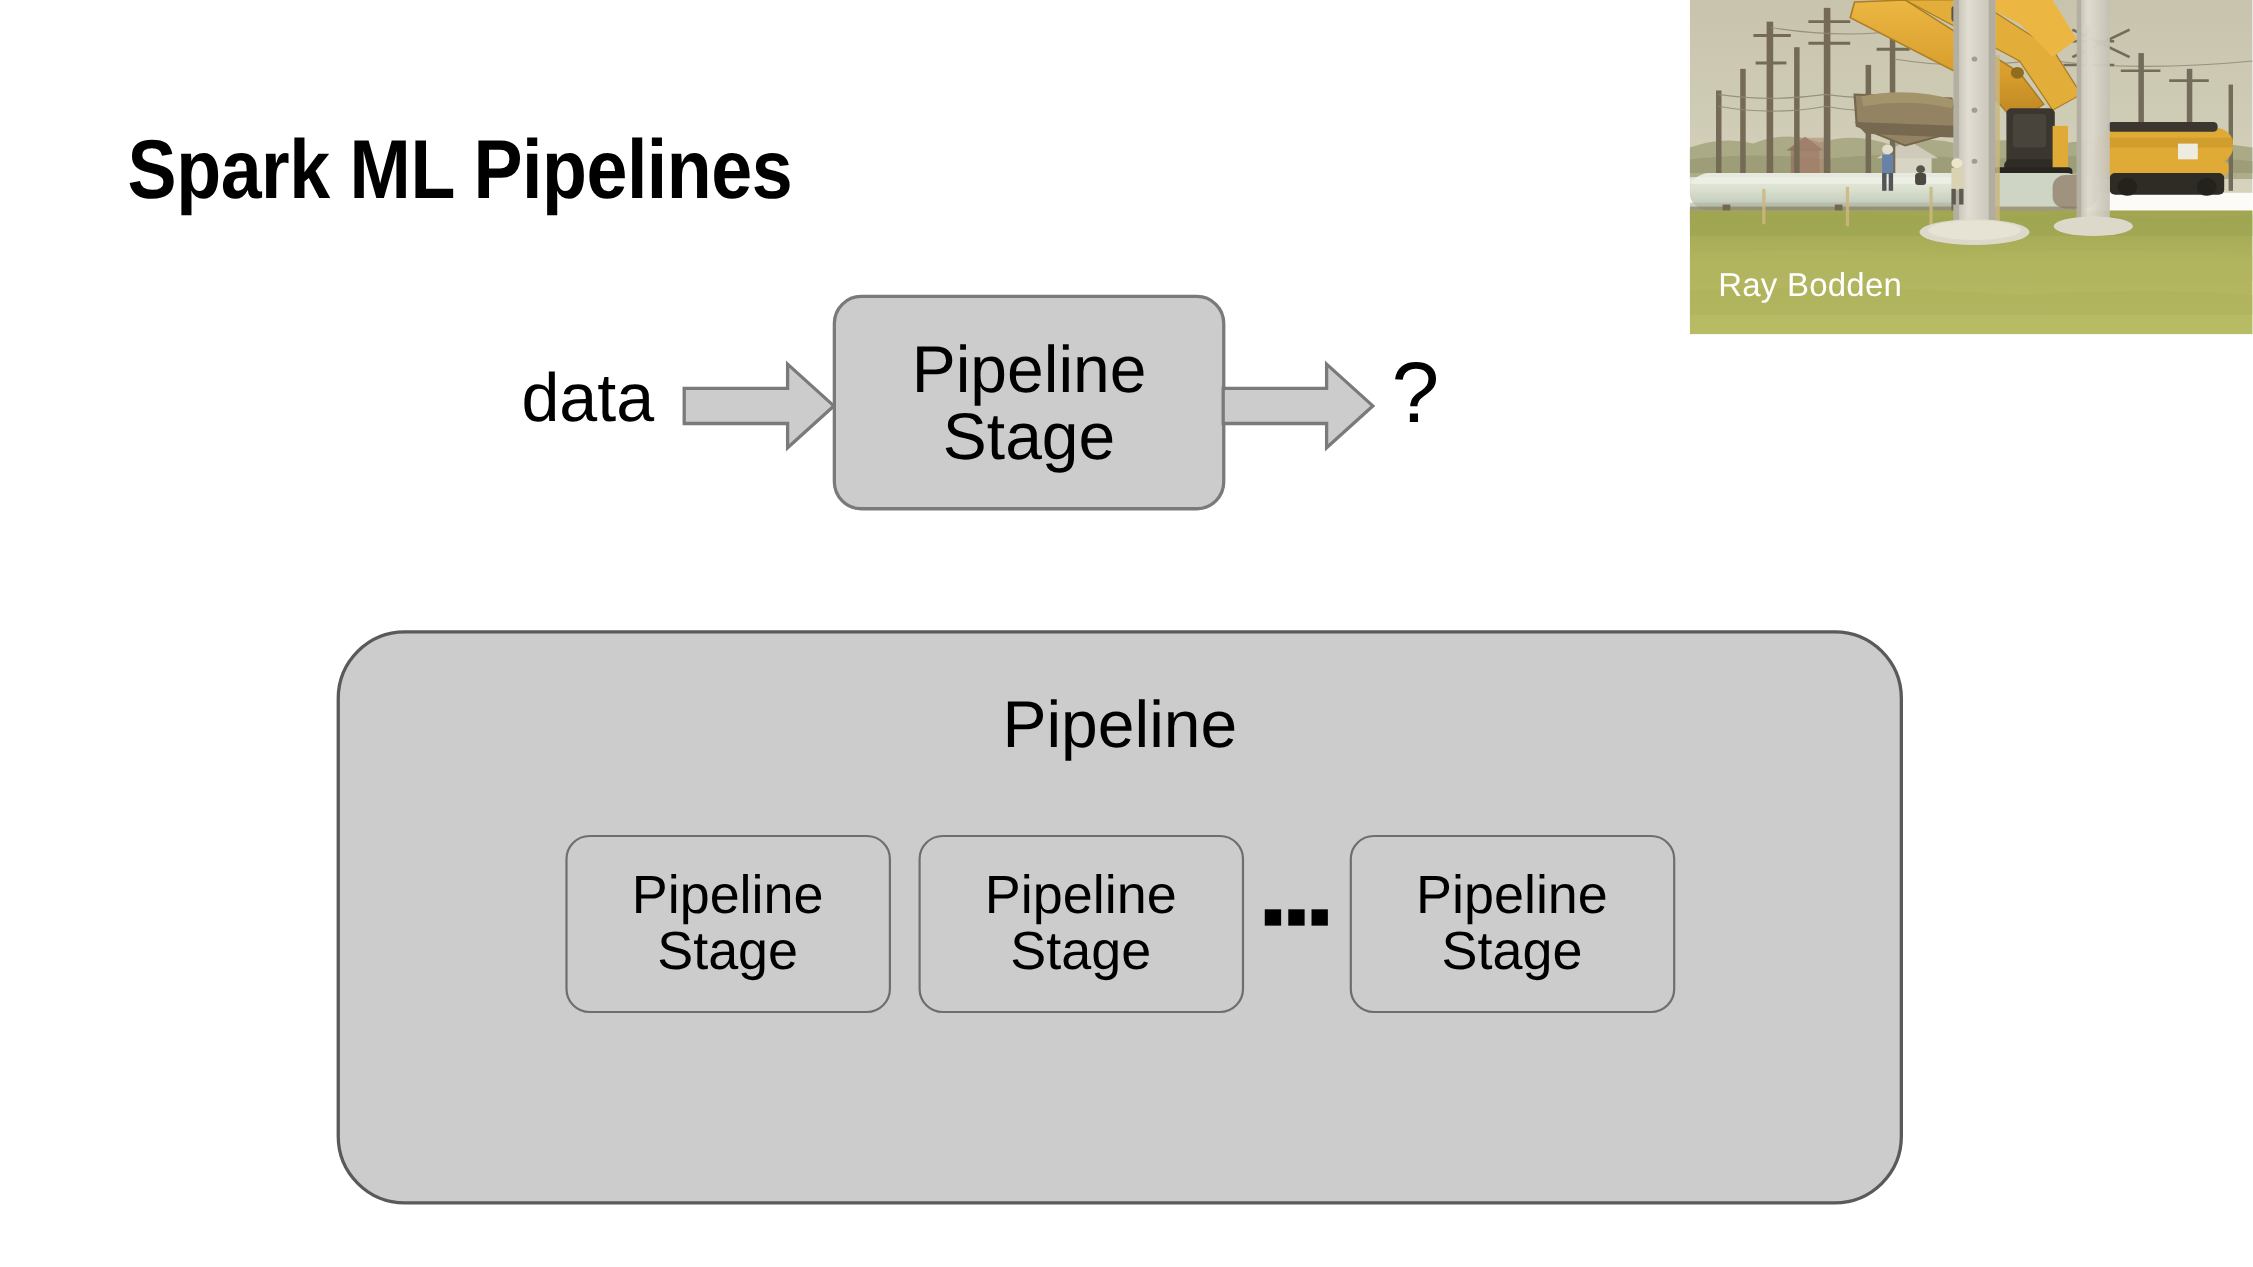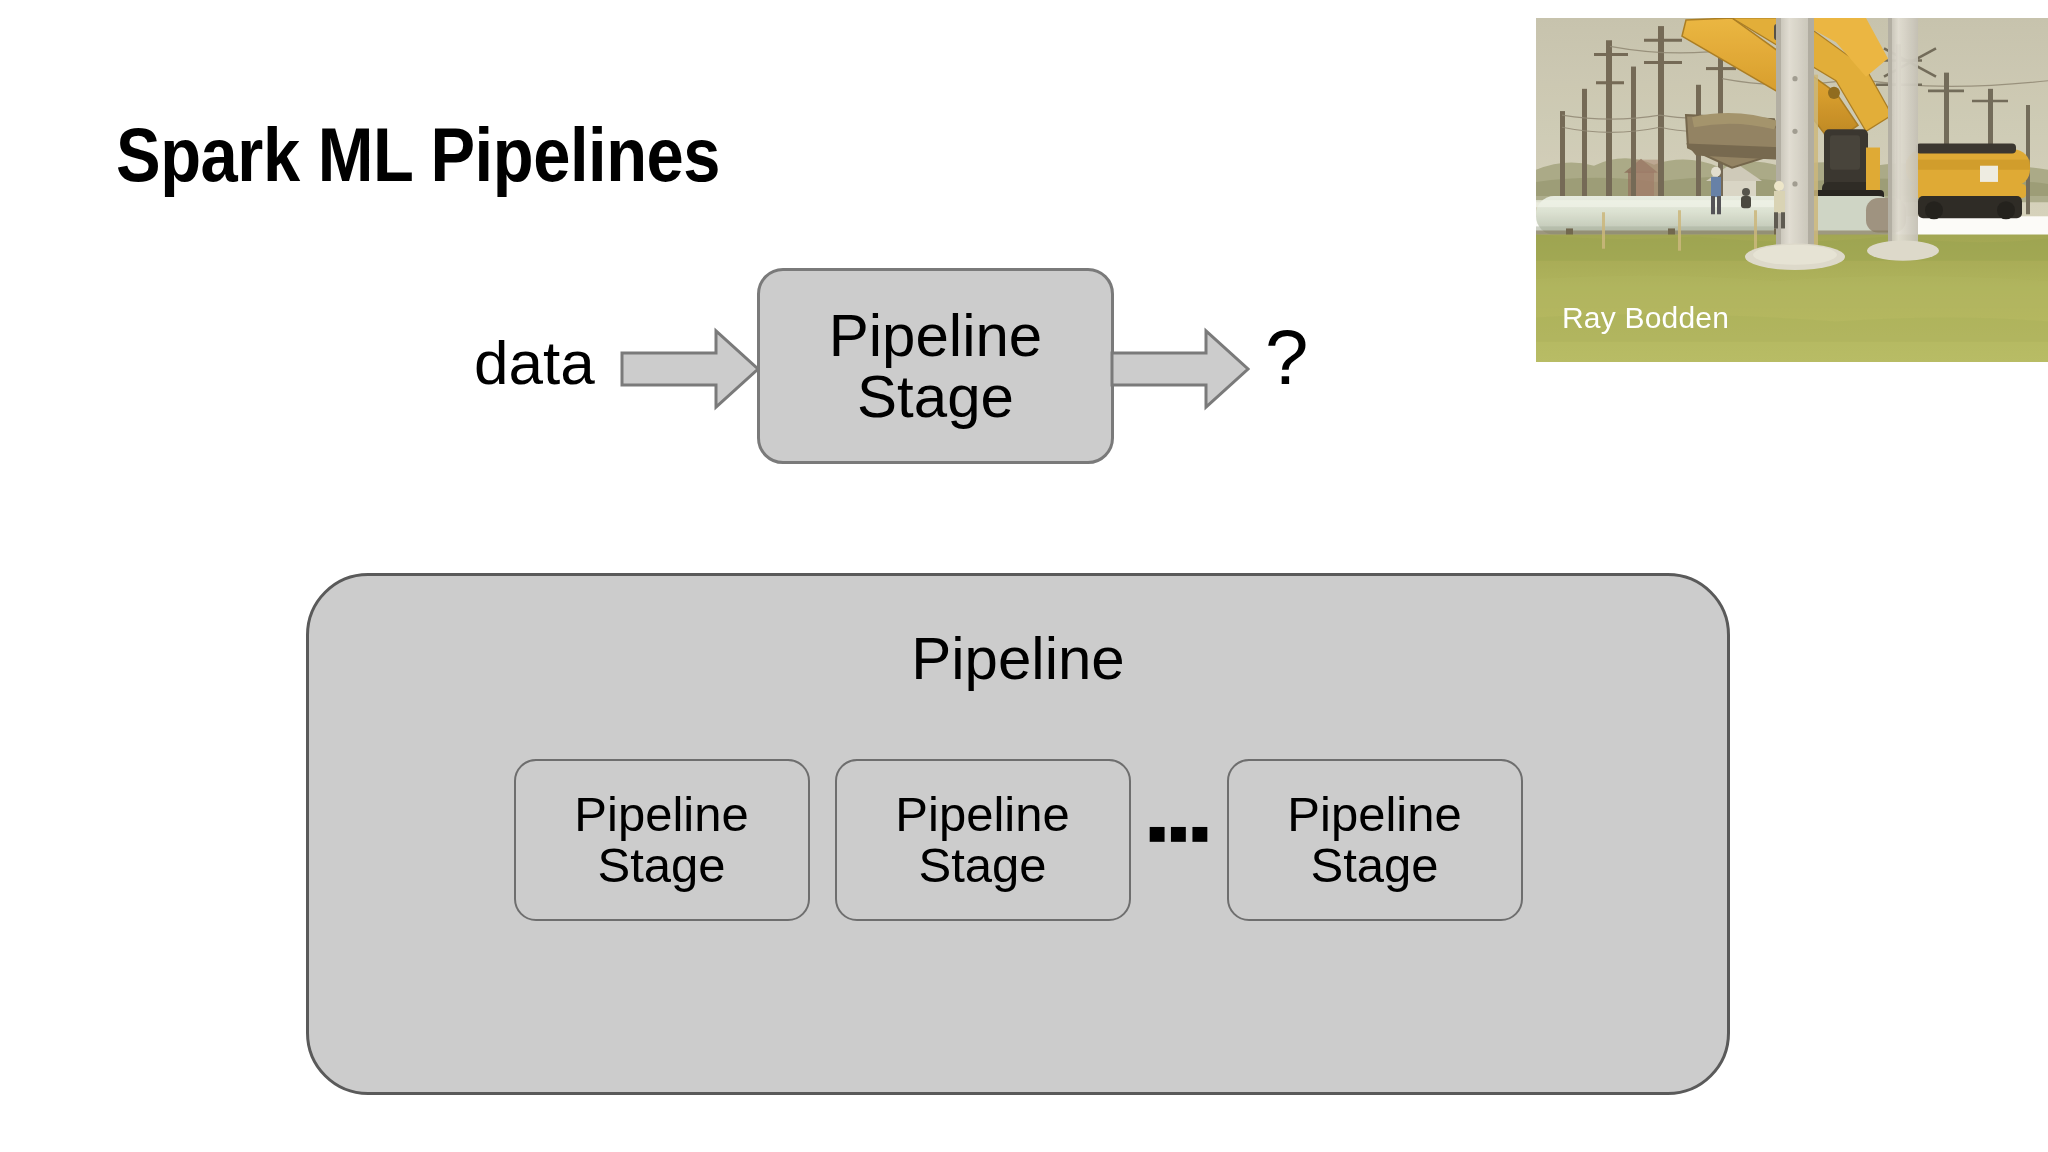--- a/index.html
+++ b/index.html
@@ -153,23 +153,22 @@
     color: #000000;
     padding-bottom: 14px;
   }
 
   
   #photo {
     position: absolute;
     left: 1536px;
     top: 0;
     width: 512px;
-    height: 344px;
+    height: 304px;
     overflow: hidden;
-    margin-top: 18px;
   }
   #photo-canvas {
     position: absolute;
     inset: 0;
     width: 100%;
     height: 100%;
     display: block;
   }
   #photo-credit {
     position: absolute;

